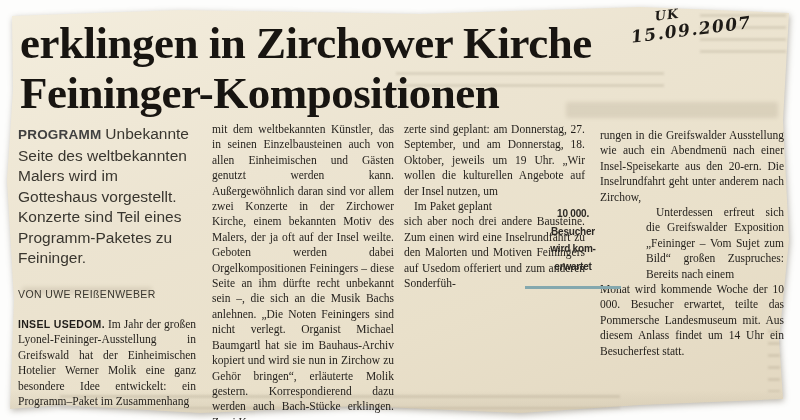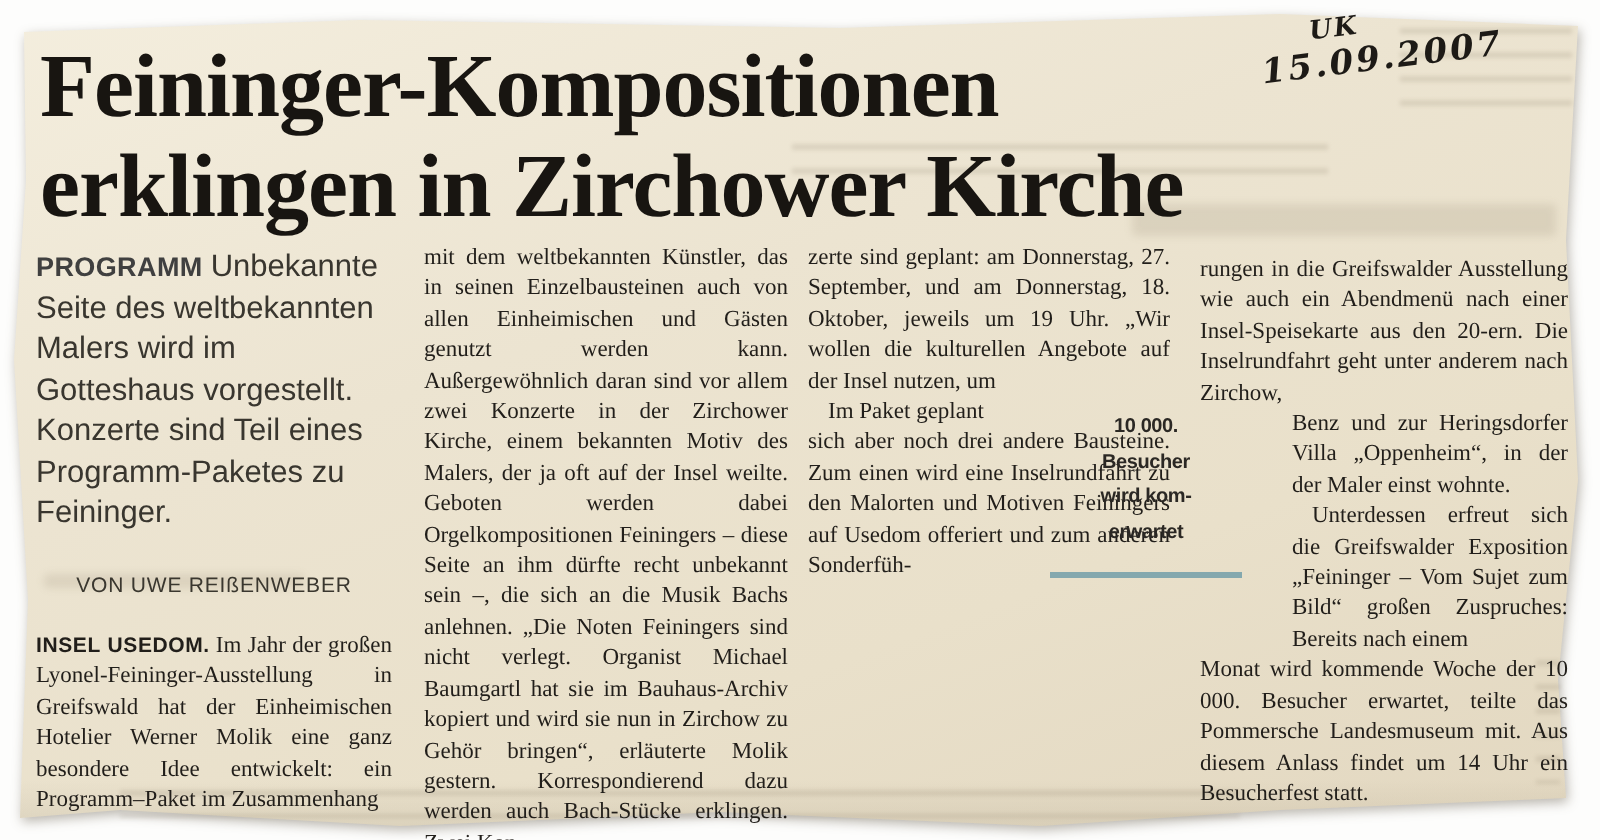--- a/index.html
+++ b/index.html
@@ -39,21 +39,21 @@
   .col2 { left:212px; top:122px; width:182px; }
   .col3 { left:404px; top:122px; width:181px; }
   .col4 { left:600px; top:128px; width:184px; }
   .lede {
     font-family:"Liberation Sans", sans-serif; font-size:15.5px; line-height:20.5px;
     color:#39362f; text-align:left; hyphens:auto;
   }
   .kicker { color:#404040; font-weight:bold; font-size:13.5px; letter-spacing:.2px; margin-right:4px; }
   .byline {
     margin-top:18px !important; font-family:"Liberation Sans", sans-serif;
-    font-size:10.5px; letter-spacing:.4px; color:#3a372f; text-align:center;
+    font-size:10.5px; letter-spacing:.4px; color:#3a372f; text-align:left;
   }
   .body-start { margin-top:15px !important; }
   .lead-in { font-family:"Liberation Sans", sans-serif; font-size:10.5px; letter-spacing:.3px; margin-right:3px; }
   .narrow3 { width:103px; }
   .narrow4 { width:138px; margin-left:46px !important; }
   .indent { text-indent:10px; }
   .pull-quote {
     position:absolute; left:498px; top:205px; width:150px; text-align:center;
     font-family:"Liberation Sans", sans-serif; font-weight:bold;
     font-size:10px; line-height:17.5px; color:#2b2824; letter-spacing:-0.2px;
@@ -80,22 +80,22 @@
   <div class="ghost ghost-lines" style="left:60px; top:395px; width:560px; height:14px;"></div>
   <div class="ghost ghost-lines" style="left:768px; top:330px; width:12px; height:62px;"></div>
   <div class="ghost ghost-blob" style="left:22px; top:287px; width:130px; height:7px;"></div>
 
   <div class="annotation">
     <span class="initials">UK</span>
     <span class="date">15.09.2007</span>
   </div>
 
   <div class="headline">
+    <div>erklingen in Zirchower Kirche</div>
     <div>Feininger-Kompositionen</div>
-    <div>erklingen in Zirchower Kirche</div>
   </div>
 
   <div class="col col1">
     <p class="lede">
       <b class="kicker">PROGRAMM</b><span>Unbekannte Seite des weltbekannten Malers wird im Gotteshaus vorgestellt. Konzerte sind Teil eines Programm-Paketes zu Feininger.</span>
     </p>
     <p class="byline">VON UWE REIßENWEBER</p>
     <p class="body-start">
       <b class="lead-in">INSEL USEDOM.</b><span>Im Jahr der großen Lyonel-Feininger-Ausstellung in Greifswald hat der Einheimischen Hotelier Werner Molik eine ganz besondere Idee entwickelt: ein Programm–Paket im Zusammenhang</span>
     </p>
@@ -106,21 +106,20 @@
   </div>
 
   <div class="col col3">
     <p>zerte sind geplant: am Donnerstag, 27. September, und am Donnerstag, 18. Oktober, jeweils um 19 Uhr. „Wir wollen die kulturellen Angebote auf der Insel nutzen, um</p>
     <p class="narrow3 indent">Im Paket geplant</p>
     <p>sich aber noch drei andere Bausteine. Zum einen wird eine Inselrundfahrt zu den Malorten und Motiven Feiningers auf Usedom offeriert und zum anderen Sonderfüh-</p>
   </div>
 
   <div class="col col4">
     <p>rungen in die Greifswalder Ausstellung wie auch ein Abendmenü nach einer Insel-Speisekarte aus den 20-ern. Die Inselrundfahrt geht unter anderem nach Zirchow,</p>
-    <p class="narrow4">Benz und zur Heringsdorfer Villa „Oppenheim“, in der der Maler einst wohnte.</p>
     <p class="narrow4 indent">Unterdessen erfreut sich die Greifswalder Exposition „Feininger – Vom Sujet zum Bild“ großen Zuspruches: Bereits nach einem</p>
     <p>Monat wird kommende Woche der 10 000. Besucher erwartet, teilte das Pommersche Landesmuseum mit. Aus diesem Anlass findet um 14 Uhr ein Besucherfest statt.</p>
   </div>
 
   <div class="pull-quote">
     <div>10 000.</div>
     <div>Besucher</div>
     <div>wird kom-</div>
     <div>erwartet</div>
     <div class="pq-rule"></div>

